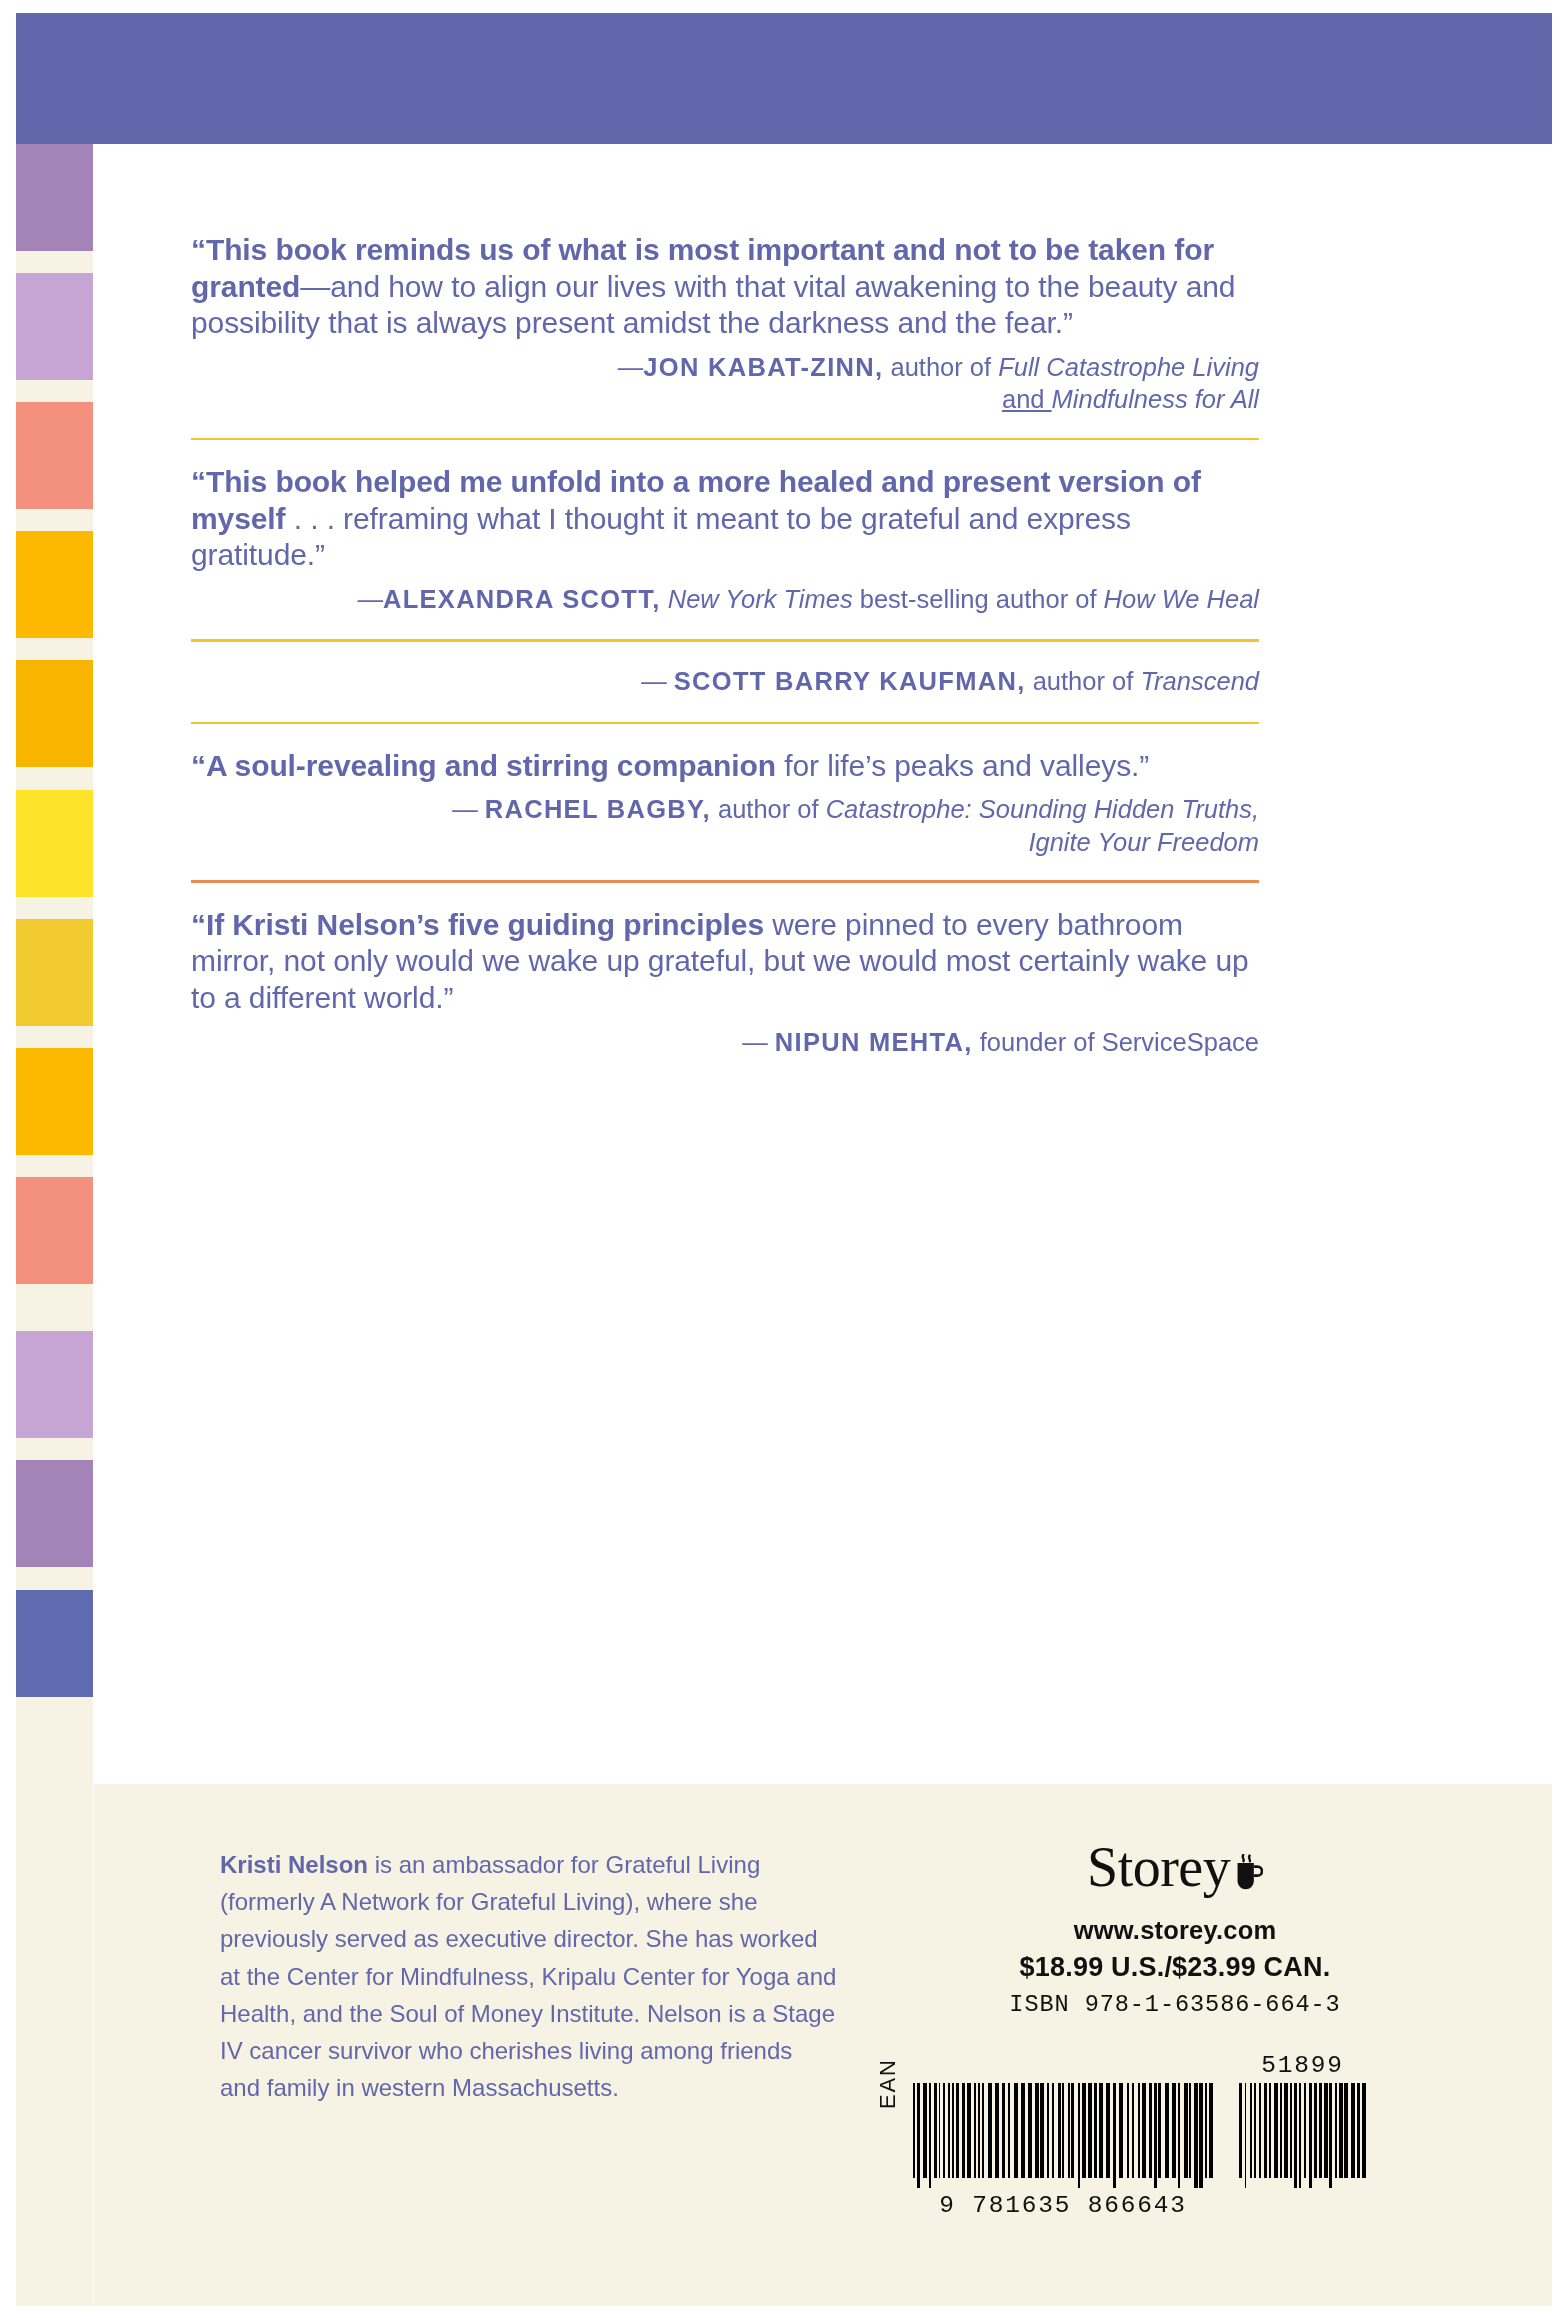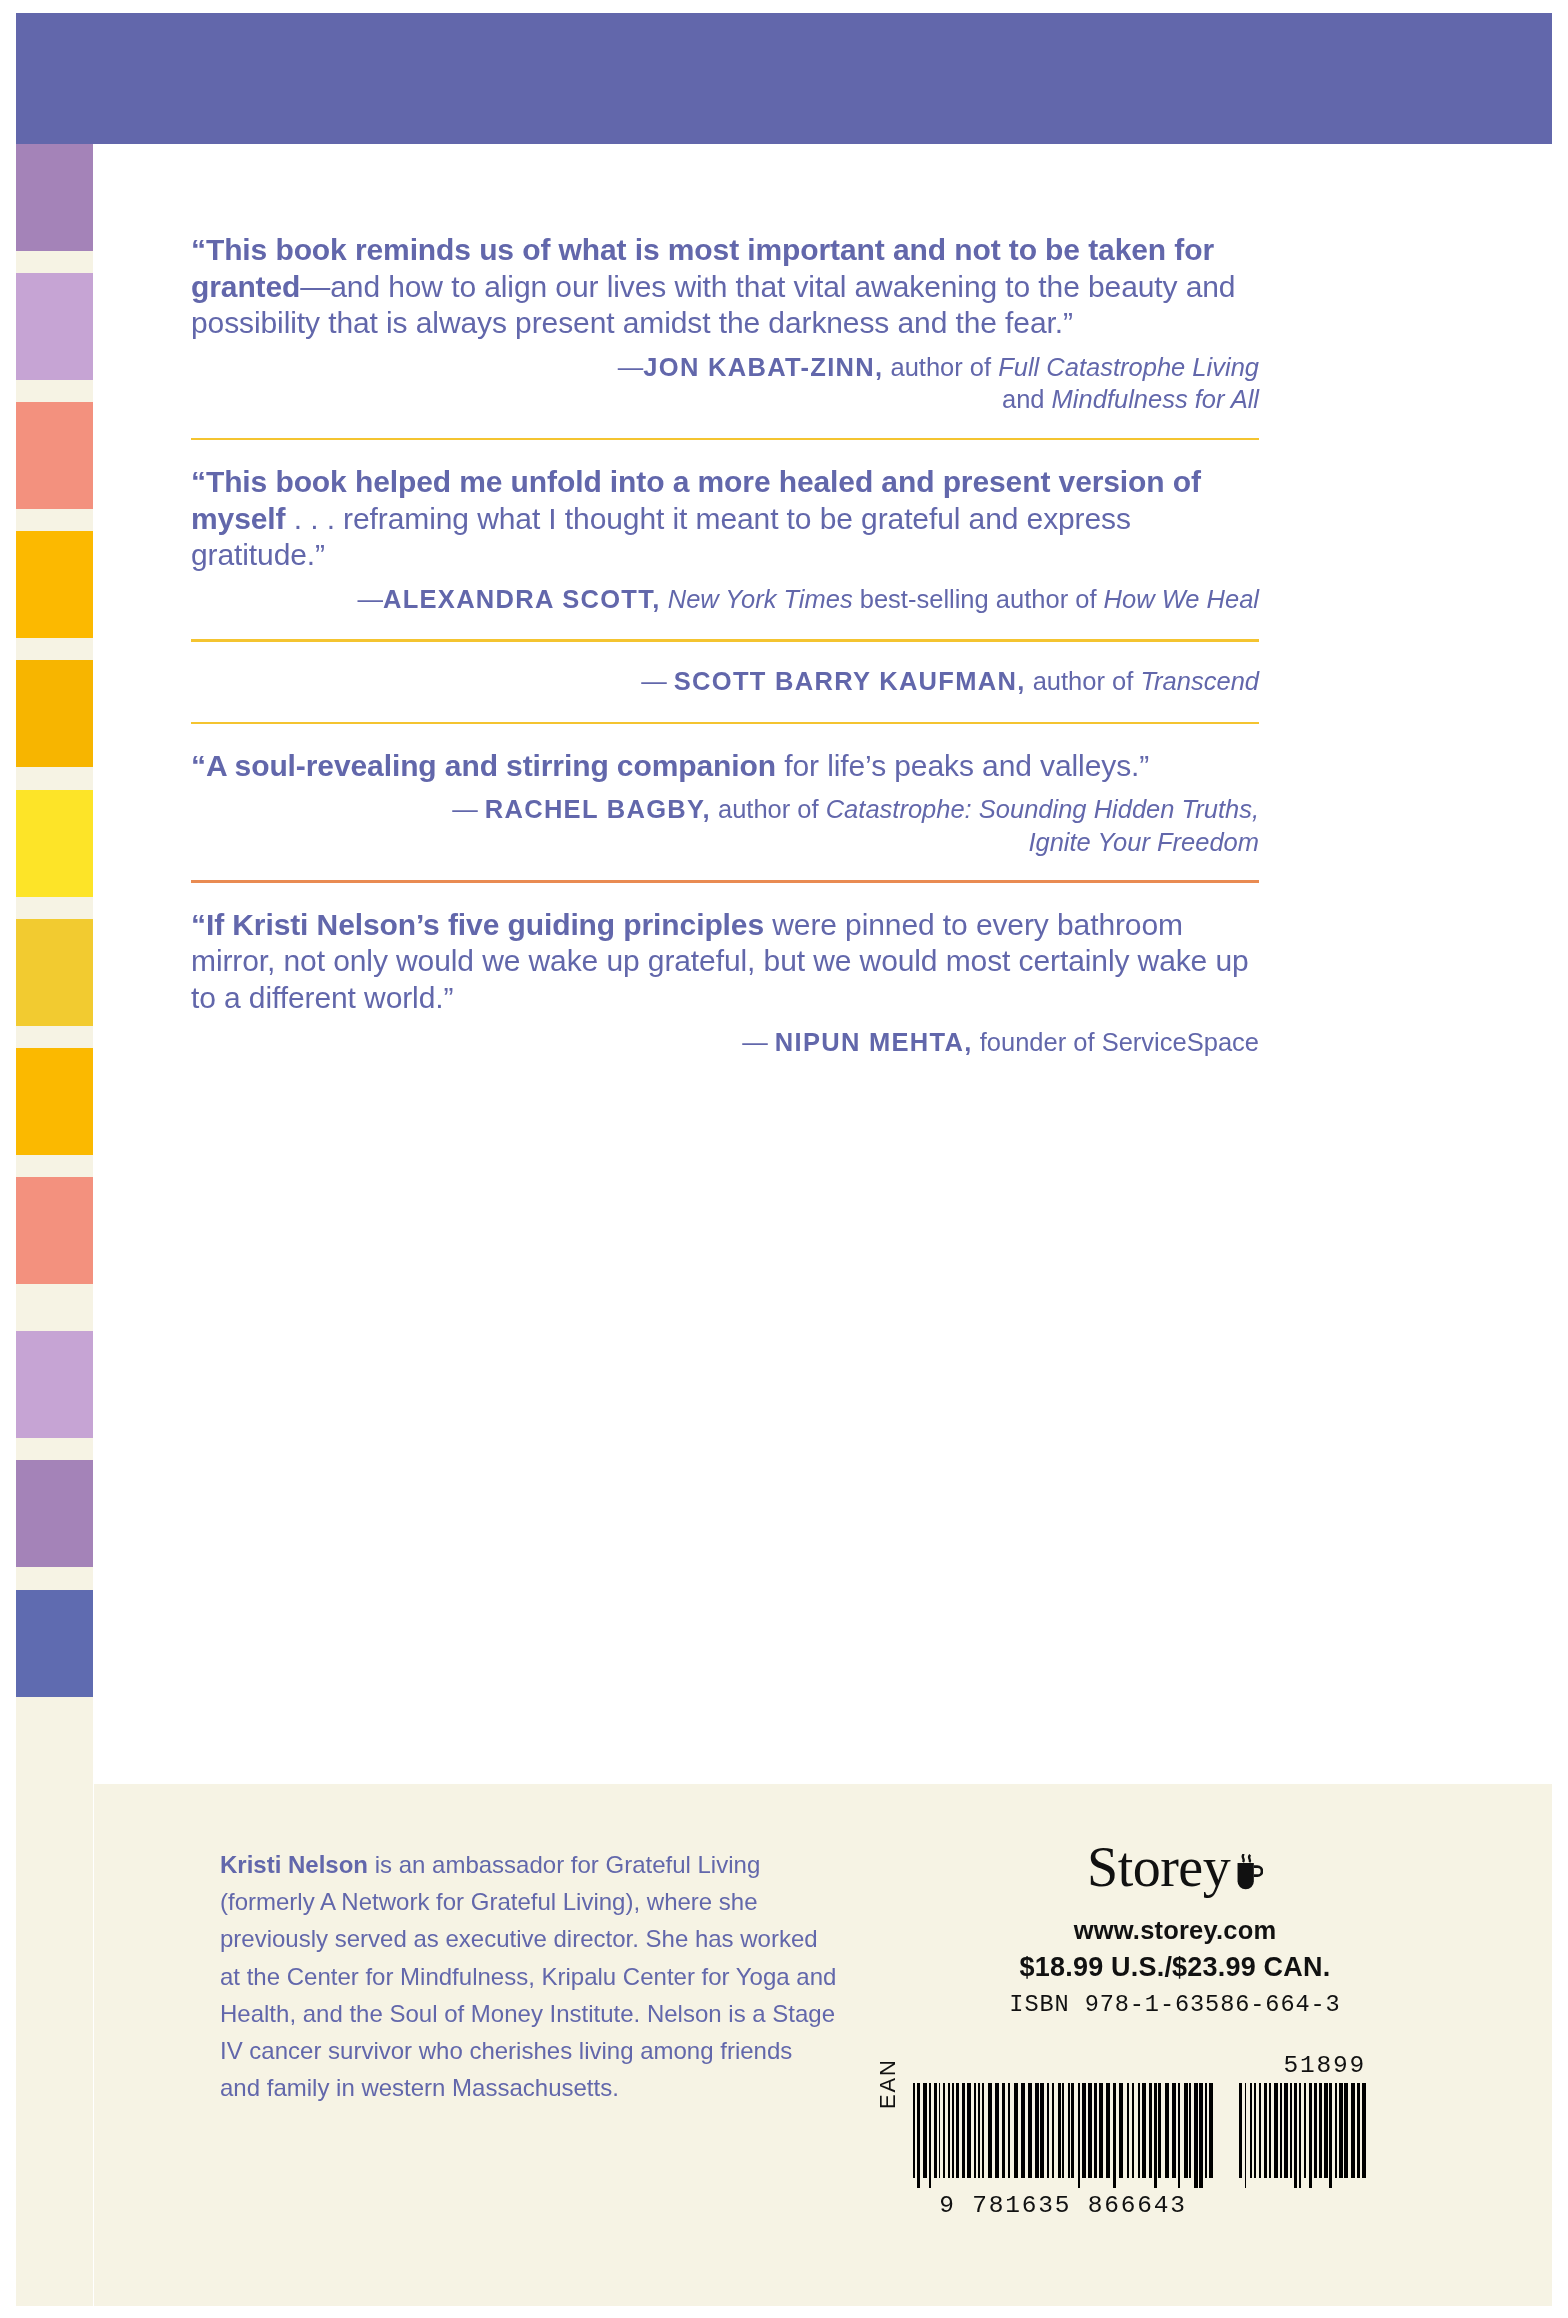--- a/index.html
+++ b/index.html
@@ -226,21 +226,21 @@
     font-family: Liberation Mono, monospace;
     font-size: 24.5px;
     letter-spacing: 1.8px;
     text-align: center;
   }
   .bc-num-addon {
     position: absolute;
     left: 364px;
     top: -31px;
     width: 127px;
-    text-align: right;
+    text-align: center;
     font-family: "Liberation Mono", monospace;
     font-size: 24.5px;
     letter-spacing: 1.8px;
   }
   .bar {
     position: absolute;
     top: 0;
     background: #000;
   }
 </style>
@@ -280,21 +280,21 @@
       <div class="swatch" style="top: 1316px; height: 107px; background: rgb(164, 131, 184);"></div>
       <div class="swatch" style="top: 1424px; height: 22px; background: rgb(246, 243, 228);"></div>
       <div class="swatch" style="top: 1446px; height: 107px; background: rgb(95, 107, 176);"></div>
       <div class="swatch" style="top: 1553px; height: 609px; background: rgb(246, 243, 228);"></div>
     </div>
 
   <div class="quotes" id="quotes">
       <div class="quote-block">
         <p class="quote-text"><span class="lead">“This book reminds us of what is most important and not to be taken for granted</span><span>—and how to align our lives with that vital awakening to the beauty and possibility that is always present amidst the darkness and the fear.”</span></p>
         <div class="attrib"><span>—</span><span class="name">JON KABAT-ZINN,</span><span> author of </span><span class="ital">Full Catastrophe Living</span></div>
-        <div class="attrib-line2"><span style="font-style: normal;">and </span><span>Mindfulness for All</span></div>
+        <div class="attrib-line2"><span style="font-style: normal; text-decoration: underline;">and </span><span>Mindfulness for All</span></div>
       </div>
       <hr class="rule" style="background: rgb(244, 196, 48);">
       <div class="quote-block">
         <p class="quote-text"><span class="lead">“This book helped me unfold into a more healed and present version of myself</span><span> . . . reframing what I thought it meant to be grateful and express gratitude.”</span></p>
         <div class="attrib"><span>—</span><span class="name">ALEXANDRA SCOTT,</span><span> </span><span class="ital">New York Times</span><span> best-selling author of </span><span class="ital">How We Heal</span></div>
       </div>
       <hr class="rule" style="background: rgb(244, 196, 48);">
       <div class="quote-block">
         <div class="attrib"><span>— </span><span class="name">SCOTT BARRY KAUFMAN,</span><span> author of </span><span class="ital">Transcend</span></div>
       </div>

